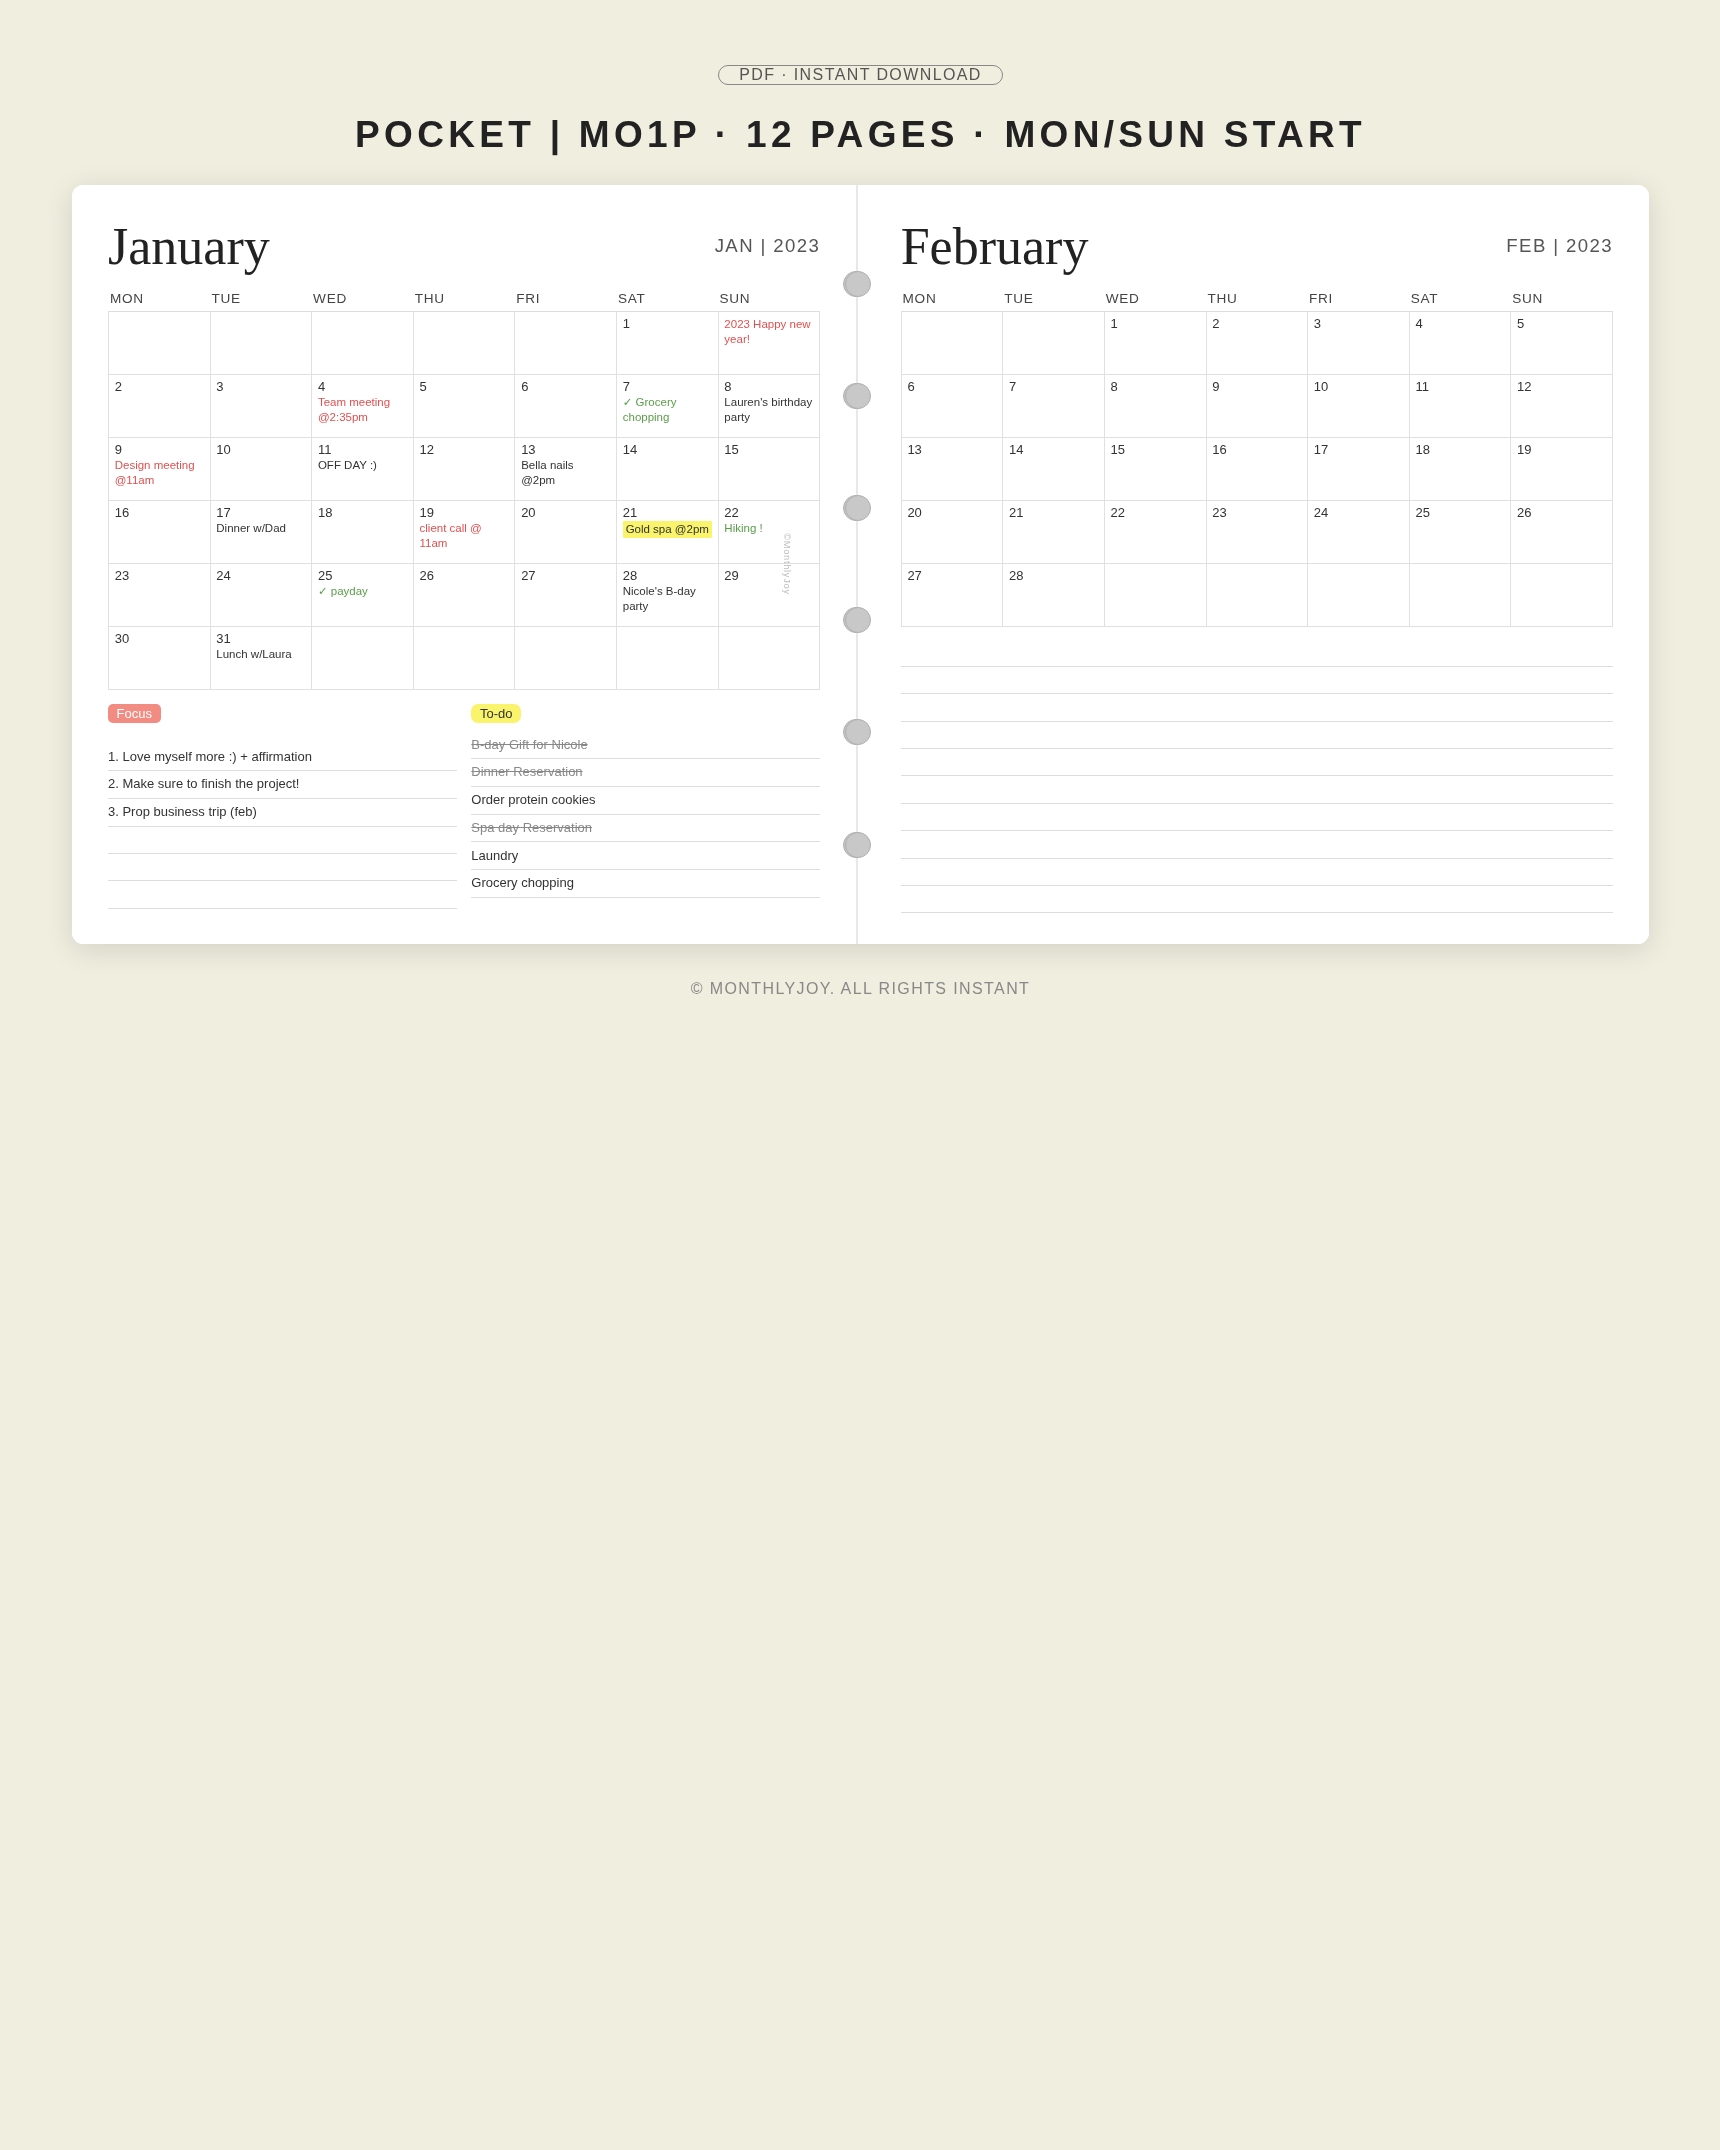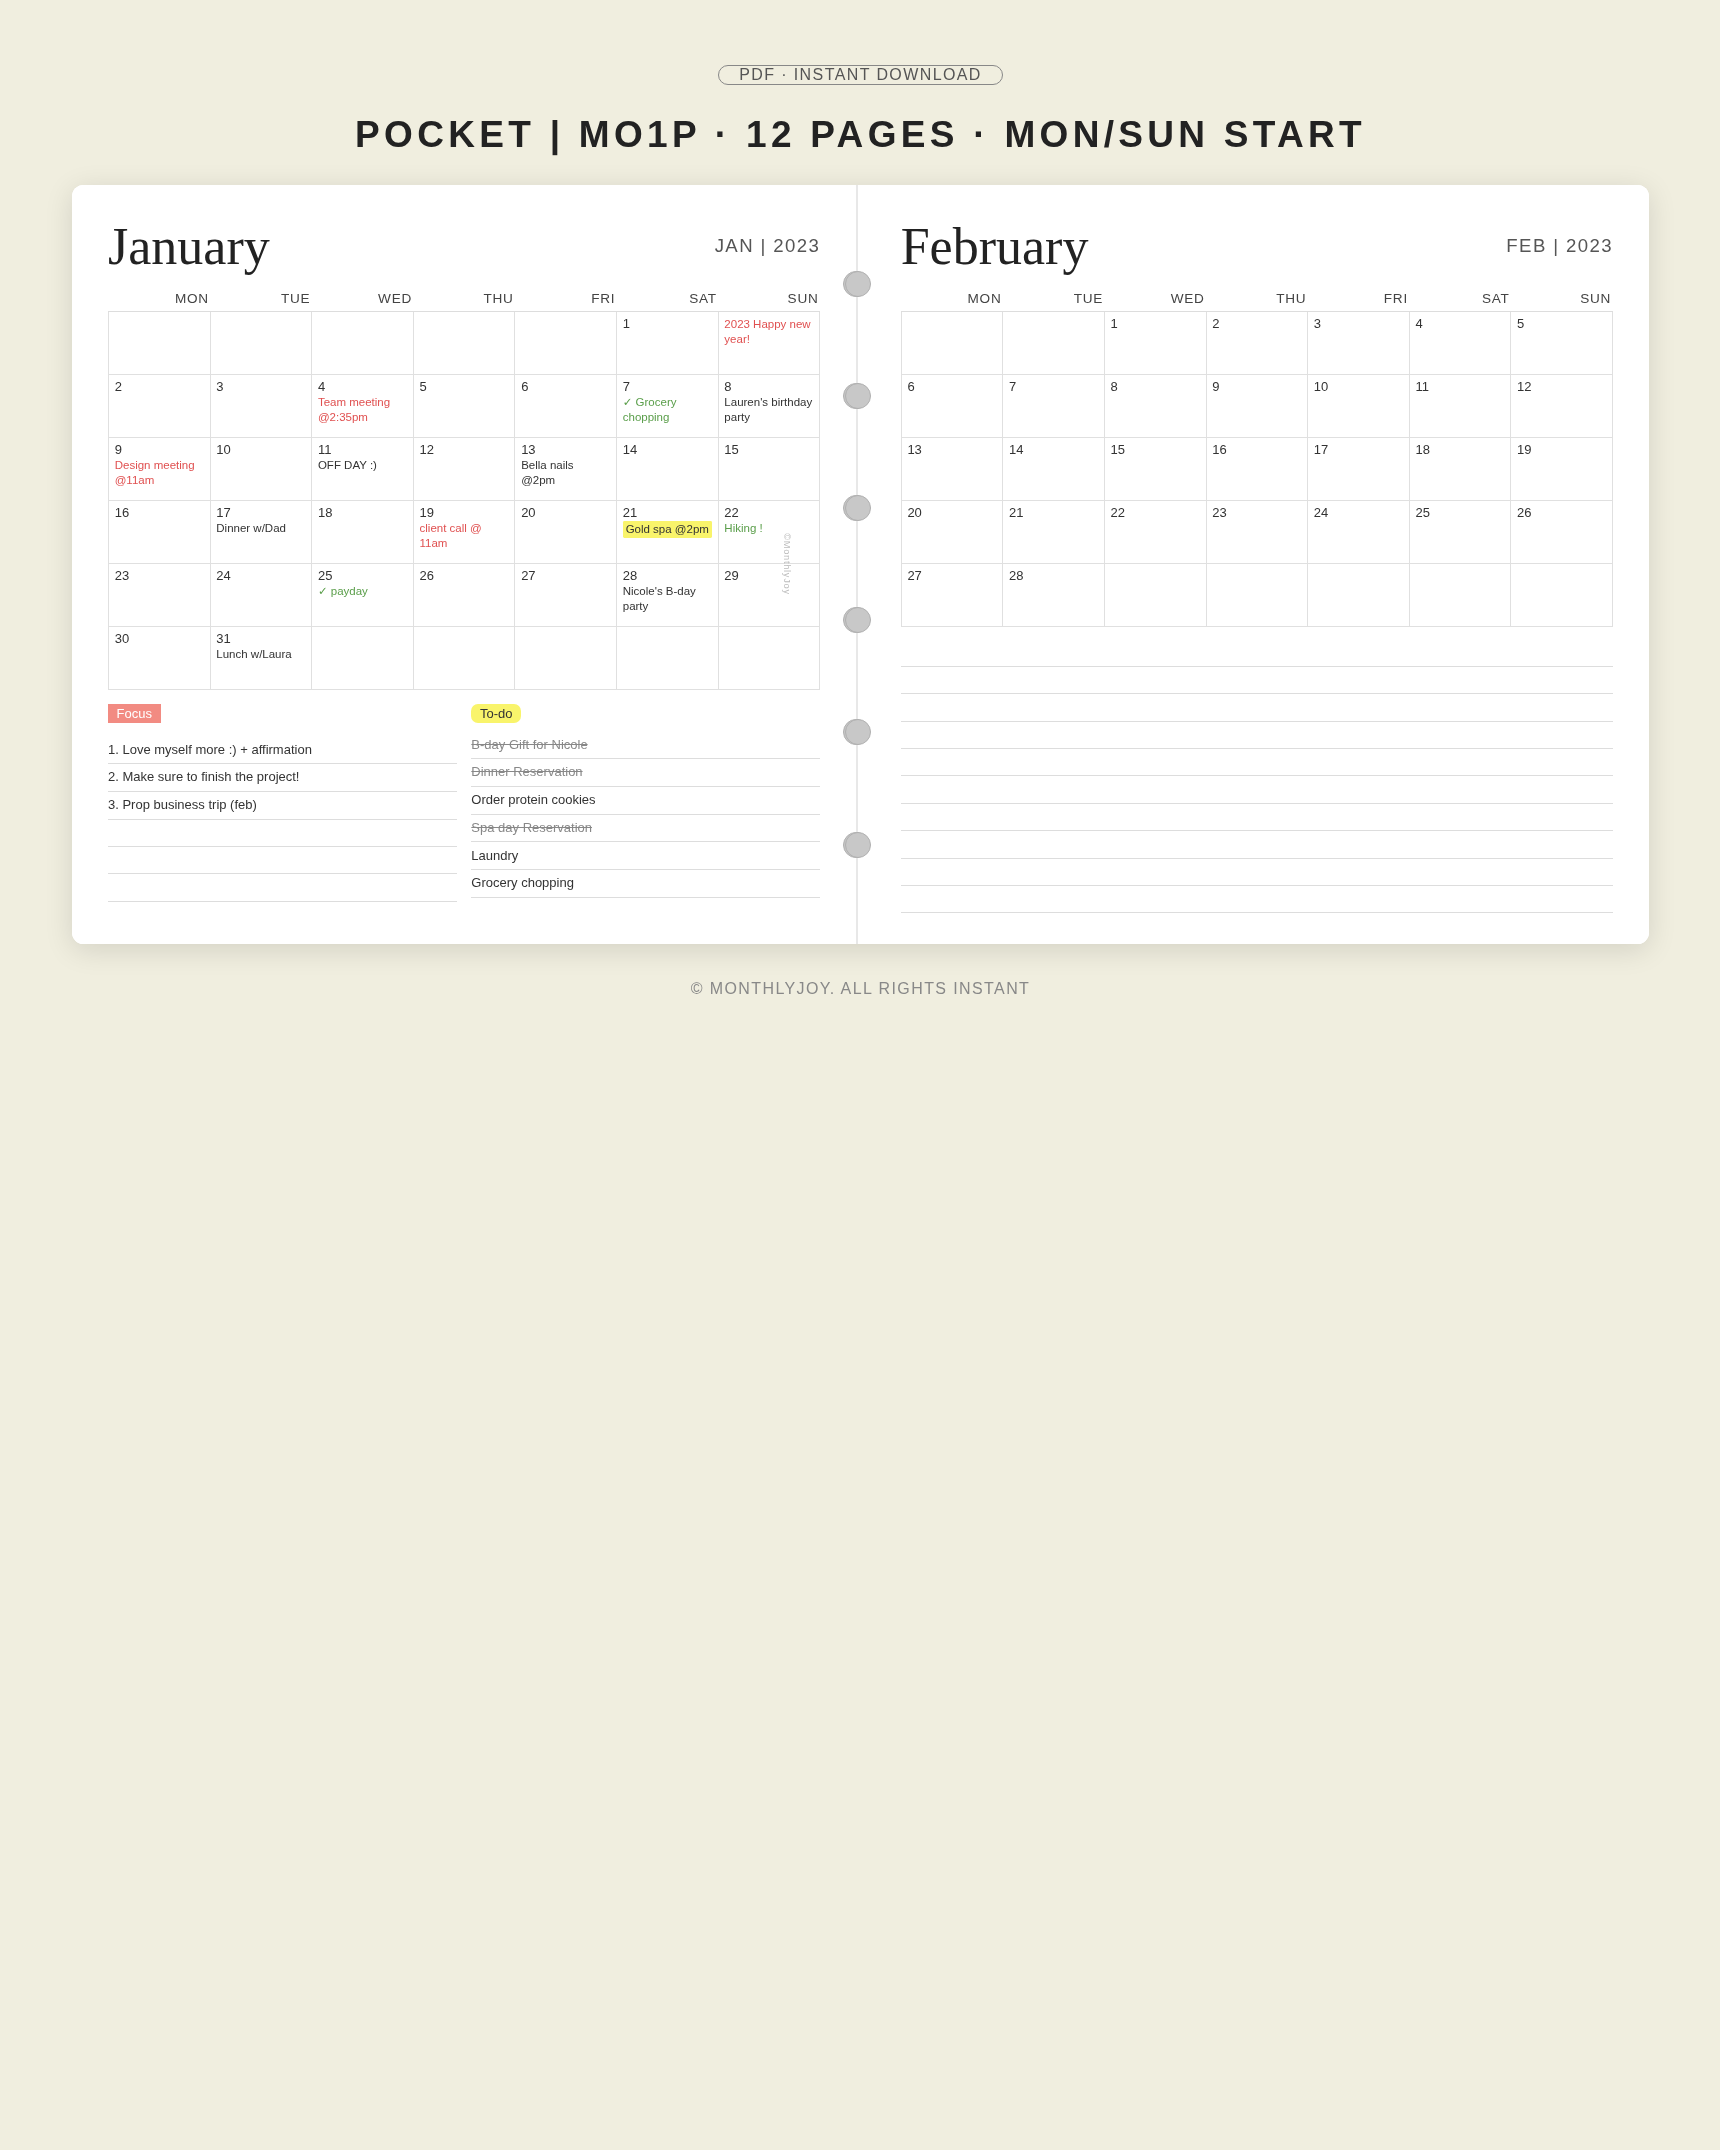--- a/index.html
+++ b/index.html
@@ -133,21 +133,21 @@
       width: 100%;
       border-collapse: collapse;
       margin-bottom: 14.3px;
     }
 
     .calendar-grid th {
       font-size: 13.6px;
       font-family: Arial, sans-serif;
       font-weight: 400;
       color: #444;
-      text-align: right;
+      text-align: left;
       padding: 4.3px 1.4px;
       border-bottom: 0.7px solid #ddd;
       letter-spacing: 0.7px;
     }
 
     .calendar-grid td {
       border: 0.7px solid #e0e0e0;
       vertical-align: top;
       padding: 4.3px 5.7px;
       height: 63px;
@@ -189,23 +189,23 @@
     .focus-col, .todo-col {
       flex: 1;
     }
 
     .section-label-focus {
       background: #f28b82;
       color: #fff;
       font-size: 13px;
       font-family: Arial, sans-serif;
       padding: 2.2px 8.6px;
-      border-radius: 0;
+      border-radius: 5px;
       display: inline-block;
-      margin-bottom: 13px;
+      margin-bottom: 20px;
     }
 
     .section-label-todo {
       background: #f9f46b;
       color: #333;
       font-size: 13px;
       font-family: Arial, sans-serif;
       padding: 2.2px 8.6px;
       border-radius: 7px;
       display: inline-block;

